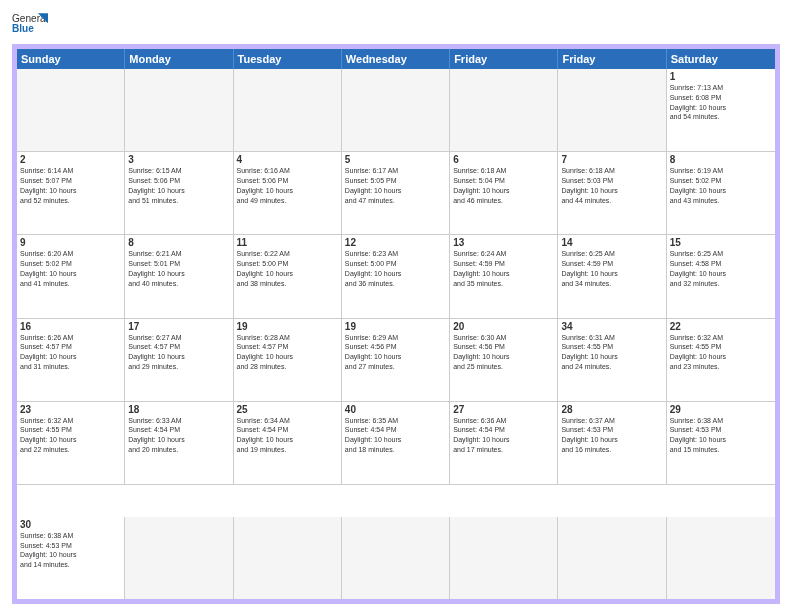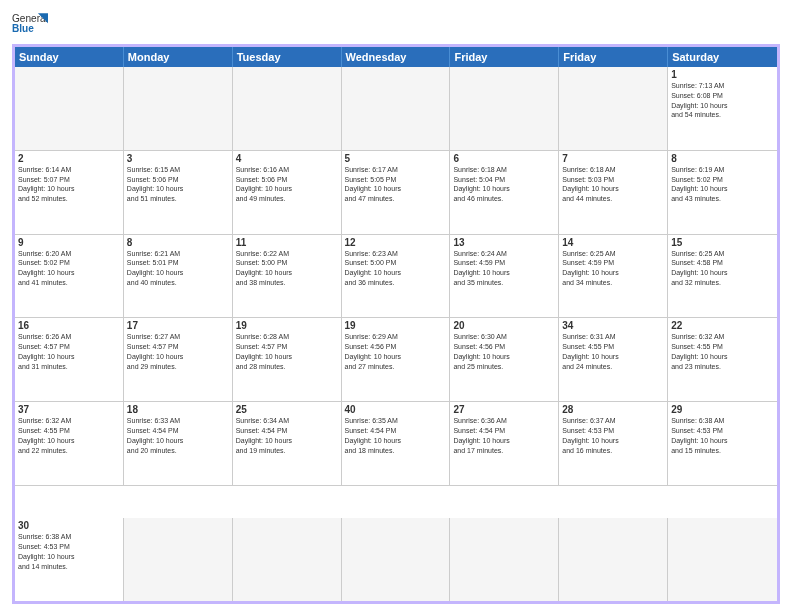--- a/index.html
+++ b/index.html
@@ -48,21 +48,21 @@
       line-height: 1.1;
     }
     .location {
       font-size: 14px;
       color: #555;
     }
     .calendar {
       flex: 1;
       display: flex;
       flex-direction: column;
-      border: 3px solid #c4b5fd;
+      border: 5px solid #c4b5fd;
     }
     .cal-header {
       display: grid;
       grid-template-columns: repeat(7, 1fr);
       background: #2a6ebb;
     }
     .cal-header-cell {
       color: #fff;
       font-weight: bold;
       font-size: 11px;
@@ -300,21 +300,21 @@
           <div class="cal-cell">
             <span class="day-num">22</span>
             <div class="day-info" style="white-space: pre-line;">Sunrise: 6:32 AM
 Sunset: 4:55 PM
 Daylight: 10 hours
 and 23 minutes.</div>
           </div>
         </div>
         <div class="cal-row">
           <div class="cal-cell">
-            <span class="day-num">37</span>
+            <span class="day-num">23</span>
             <div class="day-info" style="white-space: pre-line;">Sunrise: 6:32 AM
 Sunset: 4:55 PM
 Daylight: 10 hours
 and 22 minutes.</div>
           </div>
           <div class="cal-cell">
             <span class="day-num">18</span>
             <div class="day-info" style="white-space: pre-line;">Sunrise: 6:33 AM
 Sunset: 4:54 PM
 Daylight: 10 hours

